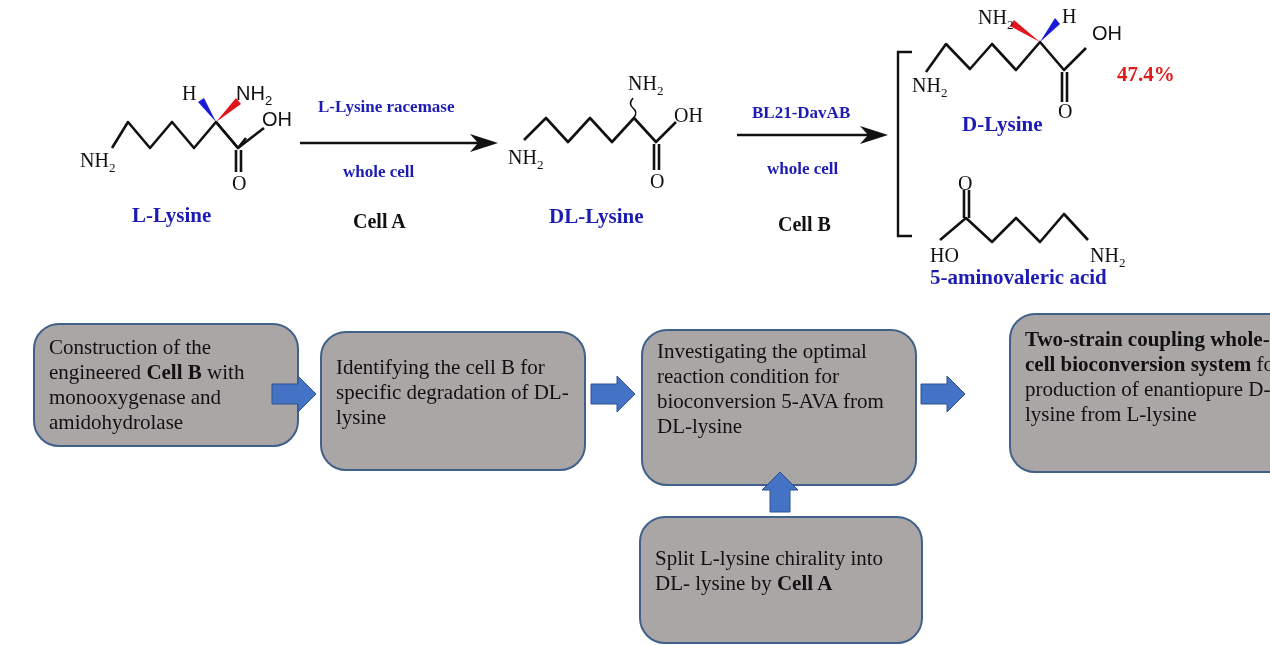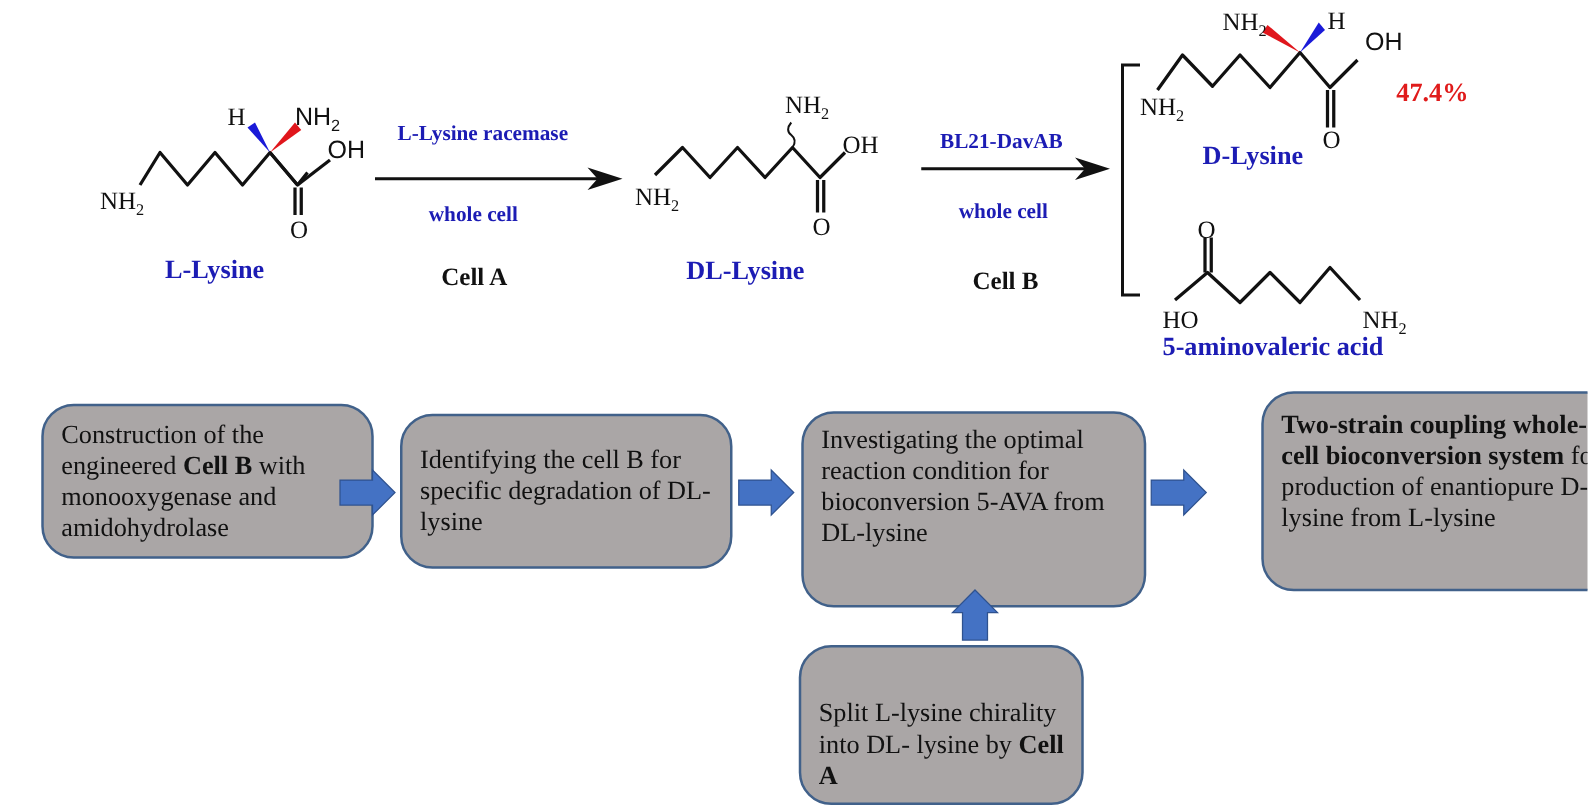--- a/index.html
+++ b/index.html
@@ -102,21 +102,21 @@
 </svg>
 
 <div class="box" style="left:1px; top:323px; width:266px; height:124px;margin-left:32px;">
   <span>Construction of the engineered </span><b>Cell B</b><span> with monooxygenase and amidohydrolase</span>
 </div>
 
 <svg class="arrow" style="left:270px; top:374px;" width="50" height="40">
   <polygon points="2,10 28,10 28,2 46,20 28,38 28,30 2,30" fill="#4472c4" stroke="#2f528f" stroke-width="1"></polygon>
 </svg>
 
-<div class="box" style="left:320px; top:331px; width:266px; height:124px; padding-top:22px;">
+<div class="box" style="left:320px; top:331px; width:266px; height:140px; padding-top:22px;">
   <span>Identifying the cell B for specific degradation of DL-lysine</span>
 </div>
 
 <svg class="arrow" style="left:589px; top:374px;" width="50" height="40">
   <polygon points="2,10 28,10 28,2 46,20 28,38 28,30 2,30" fill="#4472c4" stroke="#2f528f" stroke-width="1"></polygon>
 </svg>
 
 <div class="box" style="left:641px; top:329px; width:276px; height:157px; padding-top:8px;">
   <span>Investigating the optimal reaction condition for bioconversion 5-AVA from DL-lysine</span>
 </div>
@@ -126,15 +126,15 @@
 </svg>
 
 <div class="box" style="left:973px; top:313px; width:295px; height:160px; padding-top:12px;margin-left:36px;">
   <b>Two-strain coupling whole-cell bioconversion system</b><span> for production of enantiopure D-lysine from L-lysine</span>
 </div>
 
 <svg class="arrow" style="left:760px; top:470px;" width="40" height="44">
   <polygon points="20,2 38,20 30,20 30,42 10,42 10,20 2,20" fill="#4472c4" stroke="#2f528f" stroke-width="1"></polygon>
 </svg>
 
-<div class="box" style="left:639px; top:516px; width:228px; height:128px; padding-top:40px;">
+<div class="box" style="left:639px; top:516px; width:284px; height:128px; padding-top:28px;">
   <span>Split L-lysine chirality into DL- lysine by </span><b>Cell A</b>
 </div>
 
 </body></html>

